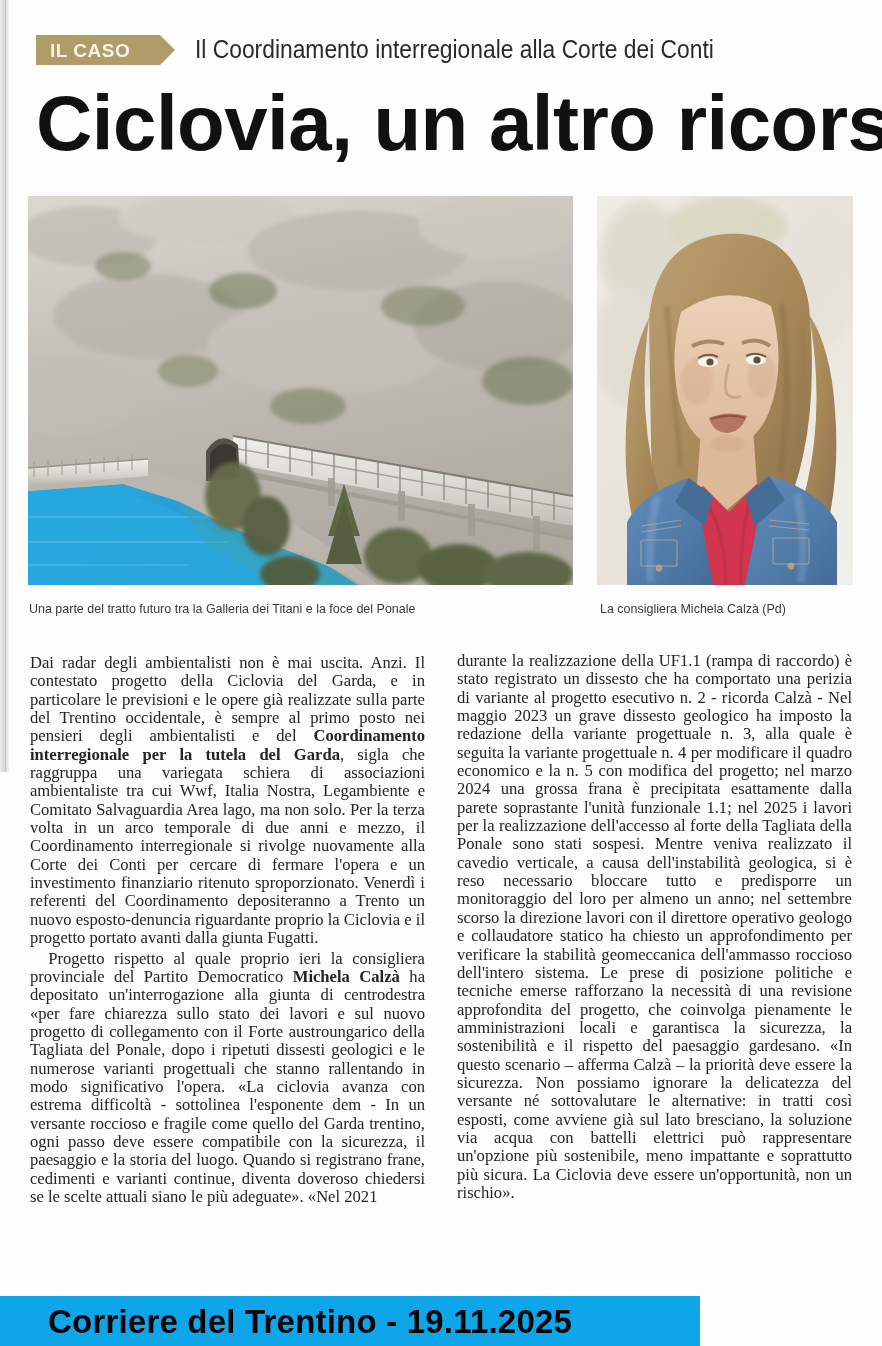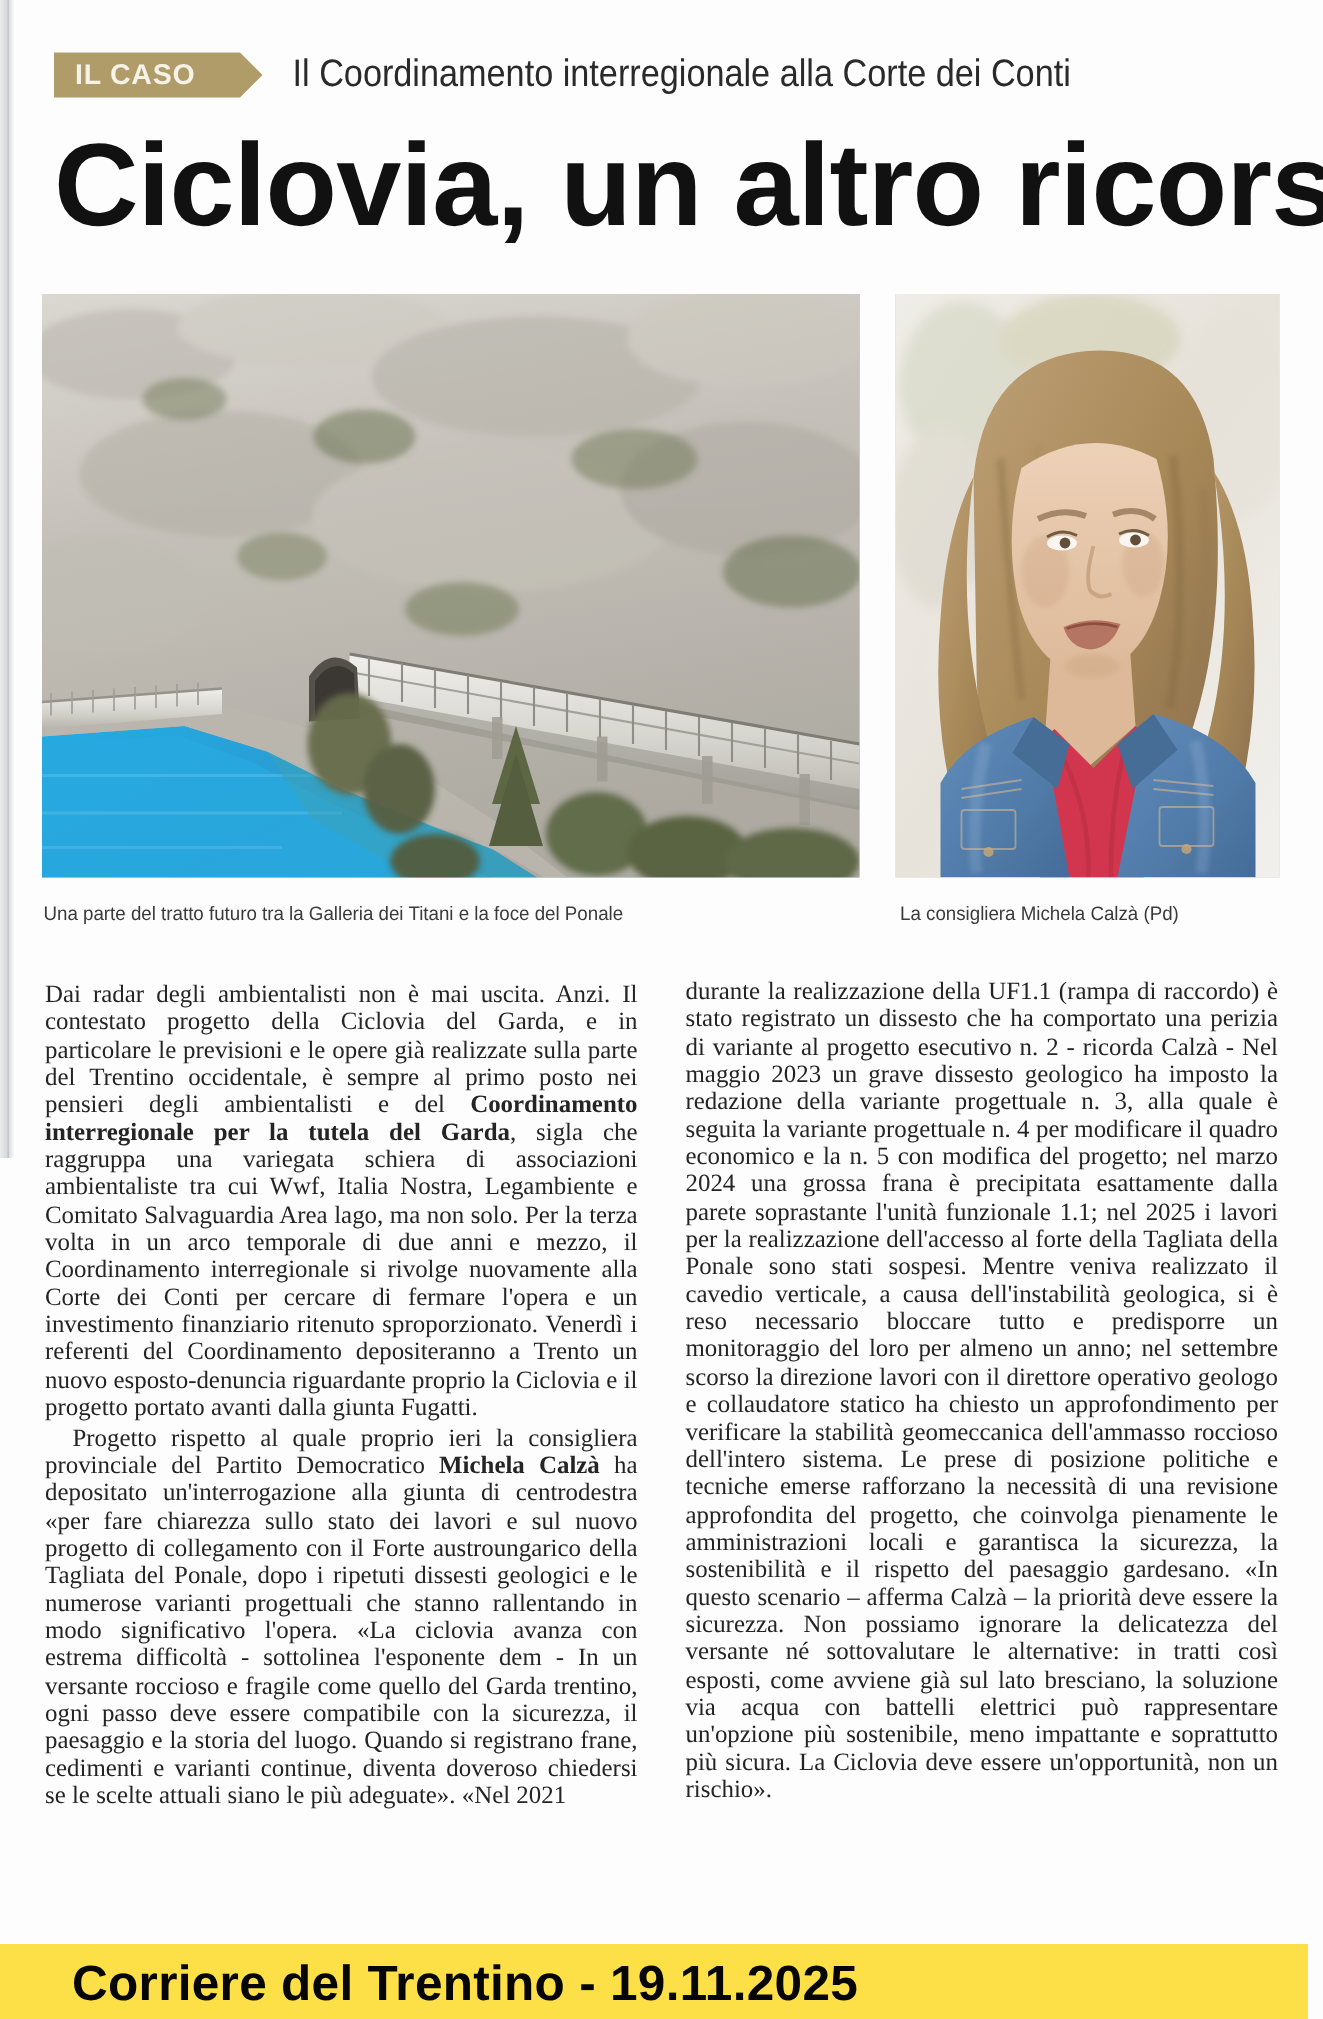--- a/index.html
+++ b/index.html
@@ -169,23 +169,23 @@
     text-indent: 1.1em;
     font-family: Liberation Serif, serif;
   }
   .body-cols b { font-weight: bold; }
 
   
   .source-banner {
     position: absolute;
     left: 0;
     top: 1296px;
-    width: 872px;
+    width: 700px;
     height: 50px;
-    background: #fde047;
+    background: #0ea5e9;
     display: flex;
     align-items: center;
   }
   .source-banner span {
     margin-left: 48px;
     font-family: "Liberation Sans", sans-serif;
     font-weight: bold;
     font-size: 33px;
     color: #060606;
     letter-spacing: .2px;

